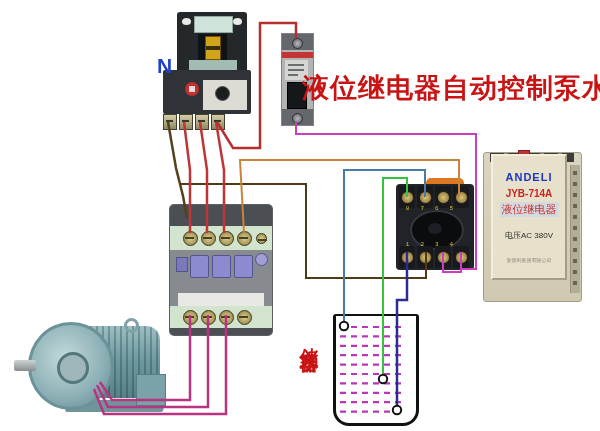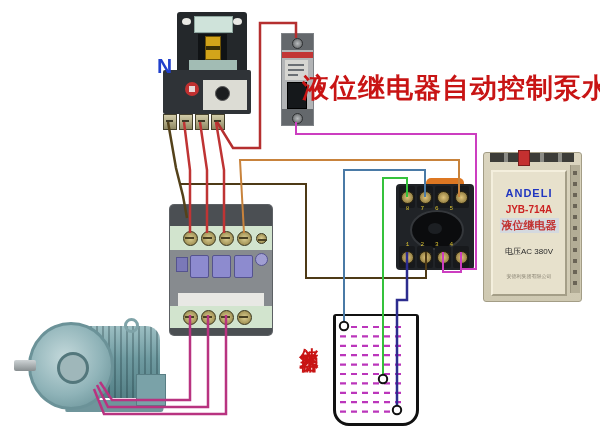--- a/index.html
+++ b/index.html
@@ -78,26 +78,26 @@
   
   .relay{left:483px;top:152px;width:97px;height:148px;background:linear-gradient(#dbd5bf,#cfc9b2);
          border:1px solid #a39d86;border-radius:3px;}
   .rl-top{position:absolute;left:6px;top:0;width:84px;height:9px;
          background:repeating-linear-gradient(90deg,#3c3c38 0 14px,#8b8b85 14px 18px);}
   .rl-clip{position:absolute;left:34px;top:-3px;width:10px;height:14px;background:#c43030;border:1px solid #7c1c1c;}
   .rl-side{position:absolute;right:1px;top:12px;bottom:8px;width:9px;background:#b3ad96;
          border-left:1px solid #9a947e;}
   .rl-side::after{content:"";position:absolute;left:2px;top:6px;bottom:6px;width:4px;
          background:repeating-linear-gradient(180deg,#6a6456 0 4px,#b3ad96 4px 11px);}
-  .rl-panel{position:absolute;left:7px;top:17px;width:72px;height:122px;background:#e7e1cc;
+  .rl-panel{position:absolute;left:7px;top:1px;width:72px;height:122px;background:#e7e1cc;
          border-top:2px solid #f4efdd;border-left:2px solid #f4efdd;
          border-right:2px solid #a49e87;border-bottom:2px solid #a49e87;text-align:center;}
   .rl-brand{margin-top:15px;font-size:11px;font-weight:bold;color:#1f35c0;letter-spacing:1px;}
   .rl-model{margin-top:5px;font-size:10px;font-weight:bold;color:#cc2222;}
-  .rl-name{display:inline-block;margin-top:2px;font-size:11px;font-weight:bold;color:#c23333;
+  .rl-name{display:inline-block;margin-top:2px;font-size:11px;font-weight:normal;color:#c23333;
          background:#d4d9df;padding:0 2px;}
   .rl-volt{margin-top:13px;font-size:8px;color:#2a2a2a;}
   .rl-co{margin-top:16px;font-size:5px;color:#8a8474;}
 
   
   .motor{left:20px;top:318px;width:148px;height:98px;}
   .mt-body{position:absolute;left:40px;top:8px;width:100px;height:72px;border-radius:10px 14px 12px 10px;
          background:linear-gradient(180deg,#9dbfc3,#6f9ba1 45%,#548086);}
   .mt-fins{position:absolute;left:30px;top:0;width:70px;height:100%;border-radius:0 14px 12px 0;
          background:repeating-linear-gradient(90deg,rgba(18,42,48,.28) 0 2px,transparent 2px 6px);}

